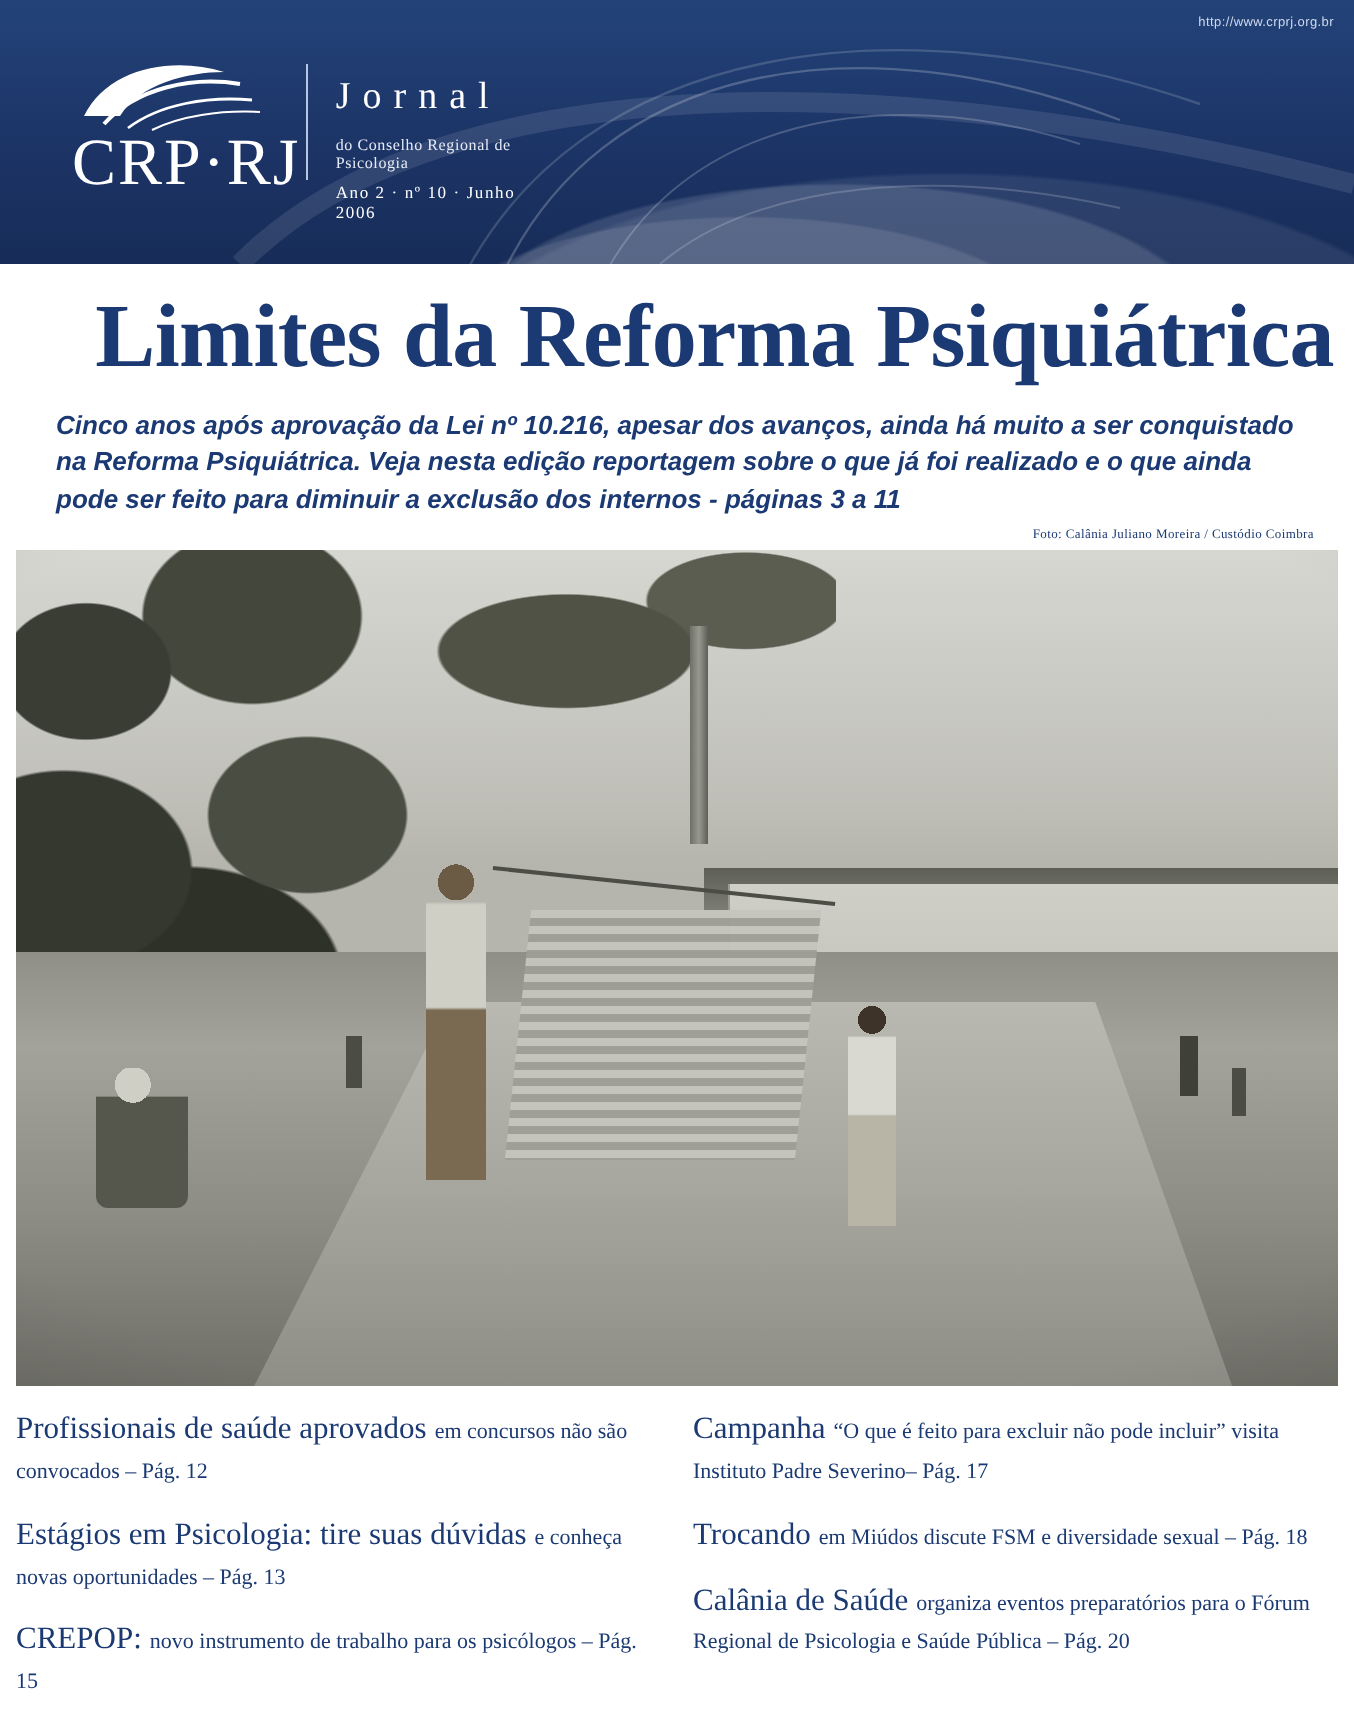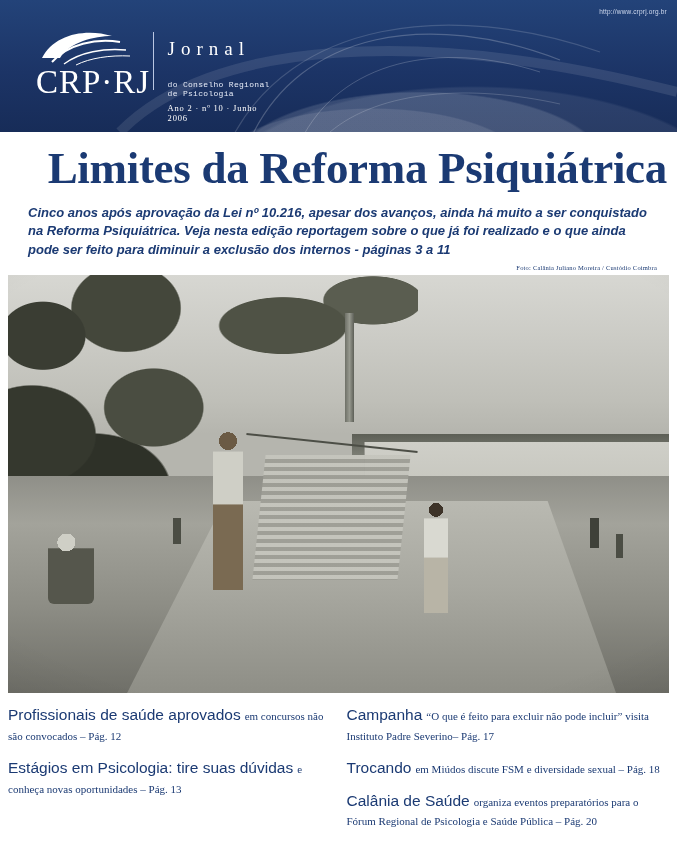--- a/index.html
+++ b/index.html
@@ -75,25 +75,25 @@
   .logo-right {
     padding-top: 10px;
   }
   .jornal-word {
     font-family: "Liberation Serif", serif;
     color: #ffffff;
     font-size: 19px;
     letter-spacing: 6px;
   }
   .council-line {
-    font-family: Liberation Mono, monospace;
+    font-family: Liberation Serif, serif;
     color: #e6ebf7;
     font-size: 8px;
     letter-spacing: 0.3px;
-    margin-top: 20px;
+    margin-top: 8px;
   }
   .issue-line {
     font-family: "Liberation Serif", serif;
     color: #ffffff;
     font-size: 8.5px;
     letter-spacing: 0.8px;
     margin-top: 5px;
   }
 
   
@@ -291,21 +291,21 @@
     gap: 16px;
   }
   .teaser-col {
     flex: 1;
   }
   .teaser {
     margin-bottom: 13px;
     line-height: 1.22;
   }
   .teaser .lead {
-    font-family: Liberation Sans, sans-serif;
+    font-family: Liberation Serif, serif;
     font-size: 15.5px;
     color: #1b3a73;
   }
   .teaser .rest {
     font-family: "Liberation Serif", serif;
     font-size: 11px;
     color: #1b3a73;
   }
 </style>
 </head>
@@ -381,20 +381,24 @@
 <div class="teasers">
   <div class="teaser-col">
     <div class="teaser">
       <span class="lead">Profissionais de saúde aprovados</span>
       <span class="rest">em concursos não são convocados – Pág. 12</span>
     </div>
     <div class="teaser">
       <span class="lead">Estágios em Psicologia: tire suas dúvidas</span>
       <span class="rest">e conheça novas oportunidades – Pág. 13</span>
     </div>
+    <div class="teaser">
+      <span class="lead">CREPOP:</span>
+      <span class="rest">novo instrumento de trabalho para os psicólogos – Pág. 15</span>
+    </div>
   </div>
   <div class="teaser-col">
     <div class="teaser">
       <span class="lead">Campanha</span>
       <span class="rest">“O que é feito para excluir não pode incluir” visita Instituto Padre Severino– Pág. 17</span>
     </div>
     <div class="teaser">
       <span class="lead">Trocando</span>
       <span class="rest">em Miúdos discute FSM e diversidade sexual – Pág. 18</span>
     </div>

